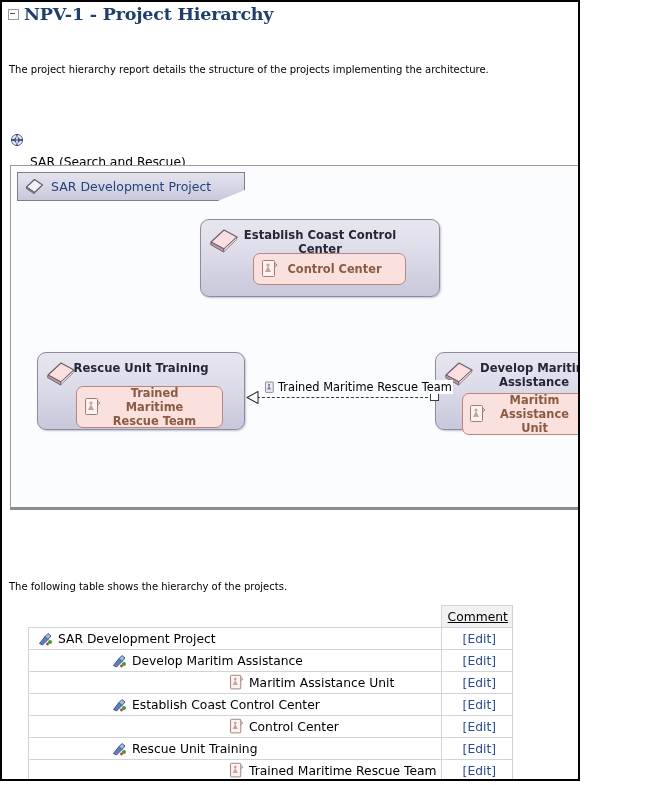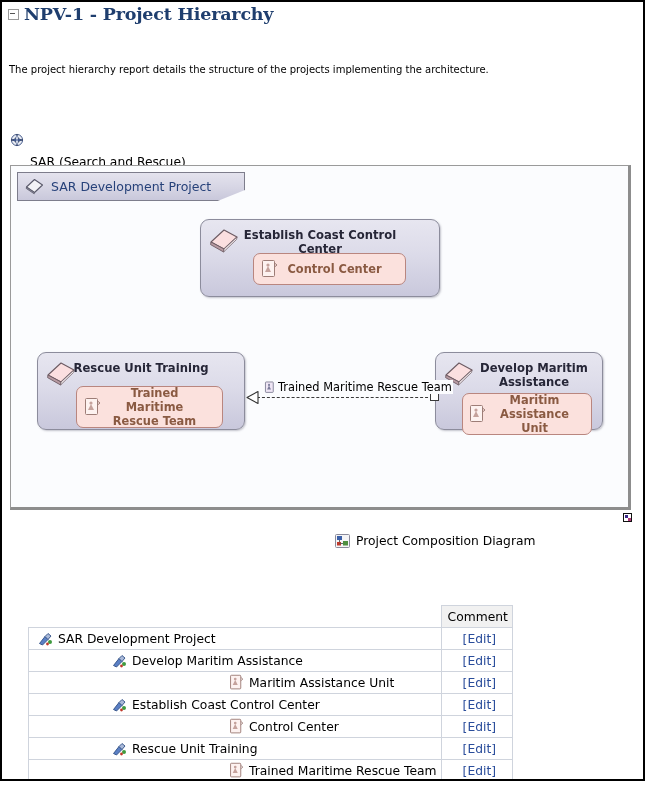--- a/index.html
+++ b/index.html
@@ -8,21 +8,21 @@
     background: #ffffff;
   }
   body {
     width: 649px;
     height: 785px;
     font-family: "DejaVu Sans", sans-serif;
     overflow: hidden;
   }
   .page {
     position: relative;
-    width: 645px;
+    width: 580px;
     height: 781px;
     margin: 0;
     border: 2px solid #000000;
     background: #ffffff;
     box-sizing: border-box;
     overflow: hidden;
   }
 
   
   .doc-title-row {
@@ -241,20 +241,21 @@
   .hier-table th.col-name {
     border-left: 1px solid #ffffff;
     border-top: 1px solid #ffffff;
     background: #ffffff;
   }
   .hier-table th.col-comment {
     background: #f1f1f1;
     text-align: left;
     padding-left: 6px;
     color: #000;
+    text-decoration: underline;
   }
   .hier-table td.col-comment {
     width: 65px;
     padding-left: 21px;
   }
   .edit-link {
     color: #2a4d9b;
     text-decoration: none;
     font-size: 12.3px;
     cursor: pointer;
@@ -390,33 +391,22 @@
           <path d="M4 13 L7 7 L10 13 Z" fill="#7a7a99"></path>
           <circle cx="7" cy="6" r="1.6" fill="#7a7a99"></circle>
         </svg>
       </span>
       <span>Trained Maritime Rescue Team</span>
     </div>
   </div>
 
   <div class="resize-handle"></div>
 
-  <div class="caption-row">
-    <span>
-      <svg class="ico" width="15" height="14" viewBox="0 0 15 14">
-        <rect x="0.5" y="0.5" width="14" height="13" rx="1" fill="#f4f4f6" stroke="#8a8a9a" stroke-width="1"></rect>
-        <rect x="2" y="2" width="5" height="4" fill="#3a5fa8"></rect>
-        <rect x="2" y="8" width="4" height="3.5" fill="#c0392b"></rect>
-        <rect x="8" y="7" width="5" height="4.5" fill="#4e8f3f"></rect>
-        <path d="M4.5 6 L4.5 8 M4.5 9.5 L8 9.5" stroke="#555" stroke-width="0.9" fill="none"></path>
-      </svg>
-    </span>
-    <span class="caption-label">Project Composition Diagram</span>
-  </div>
-
+
+  <div class="para" style="left:7px; top:579px;">The following table shows the hierarchy of the projects.</div>
 
   <table class="hier-table">
     <thead>
       <tr>
         <th class="col-name"></th>
         <th class="col-comment">Comment</th>
       </tr>
     </thead>
     <tbody>
 

